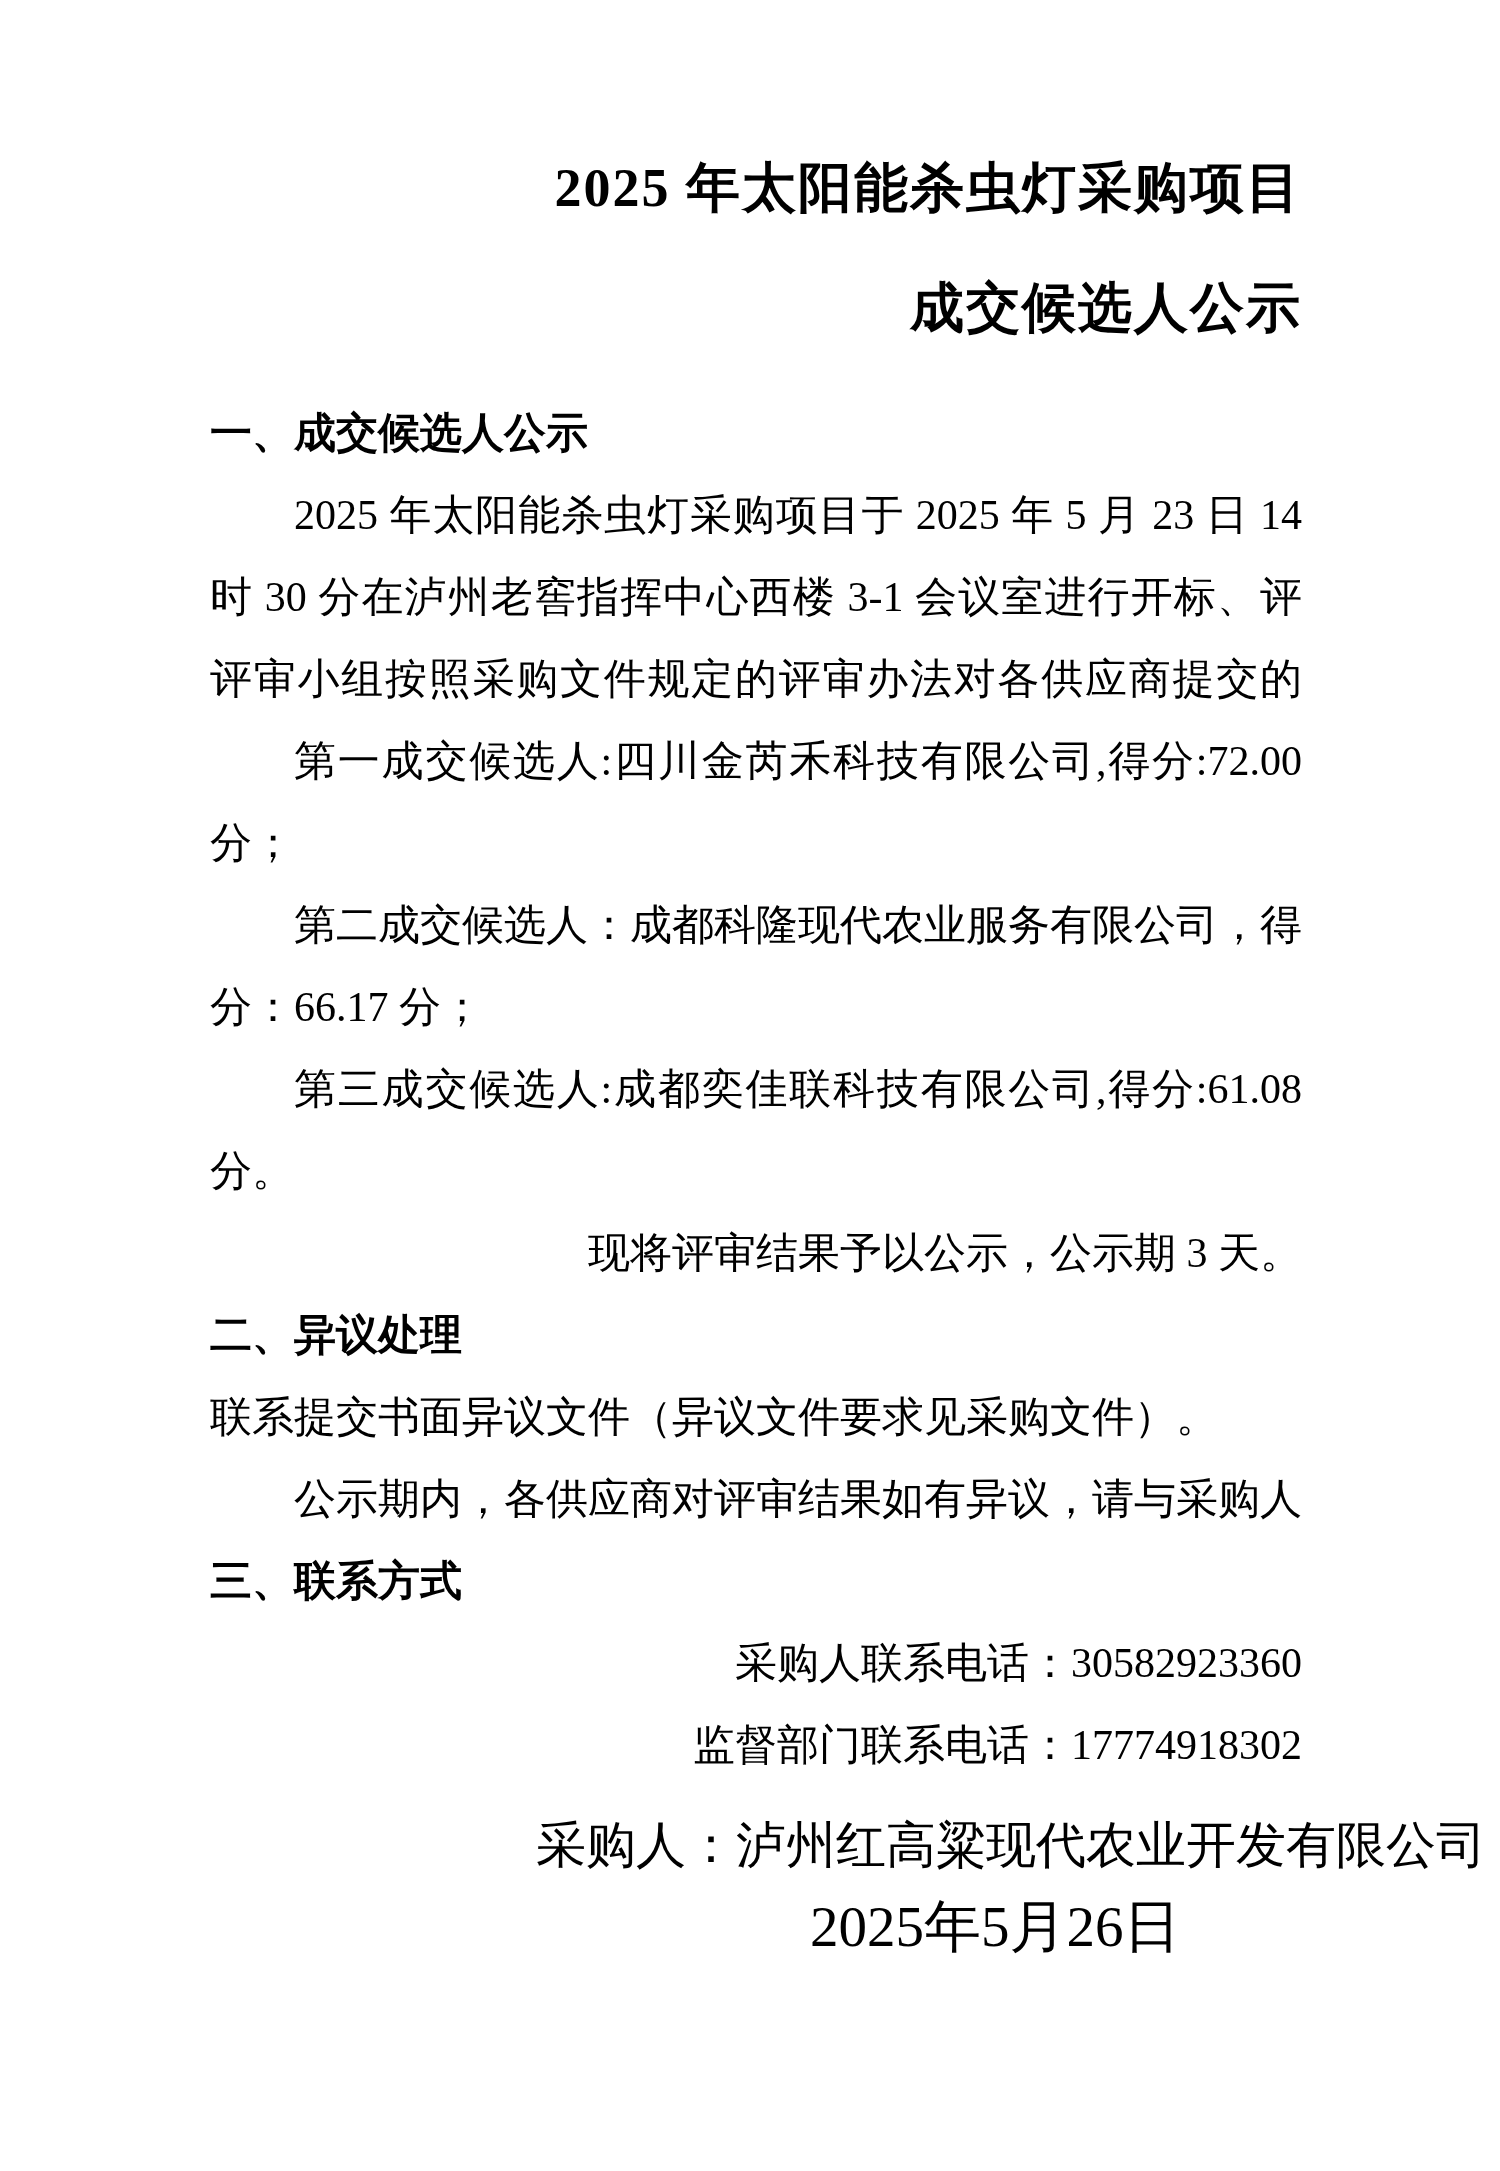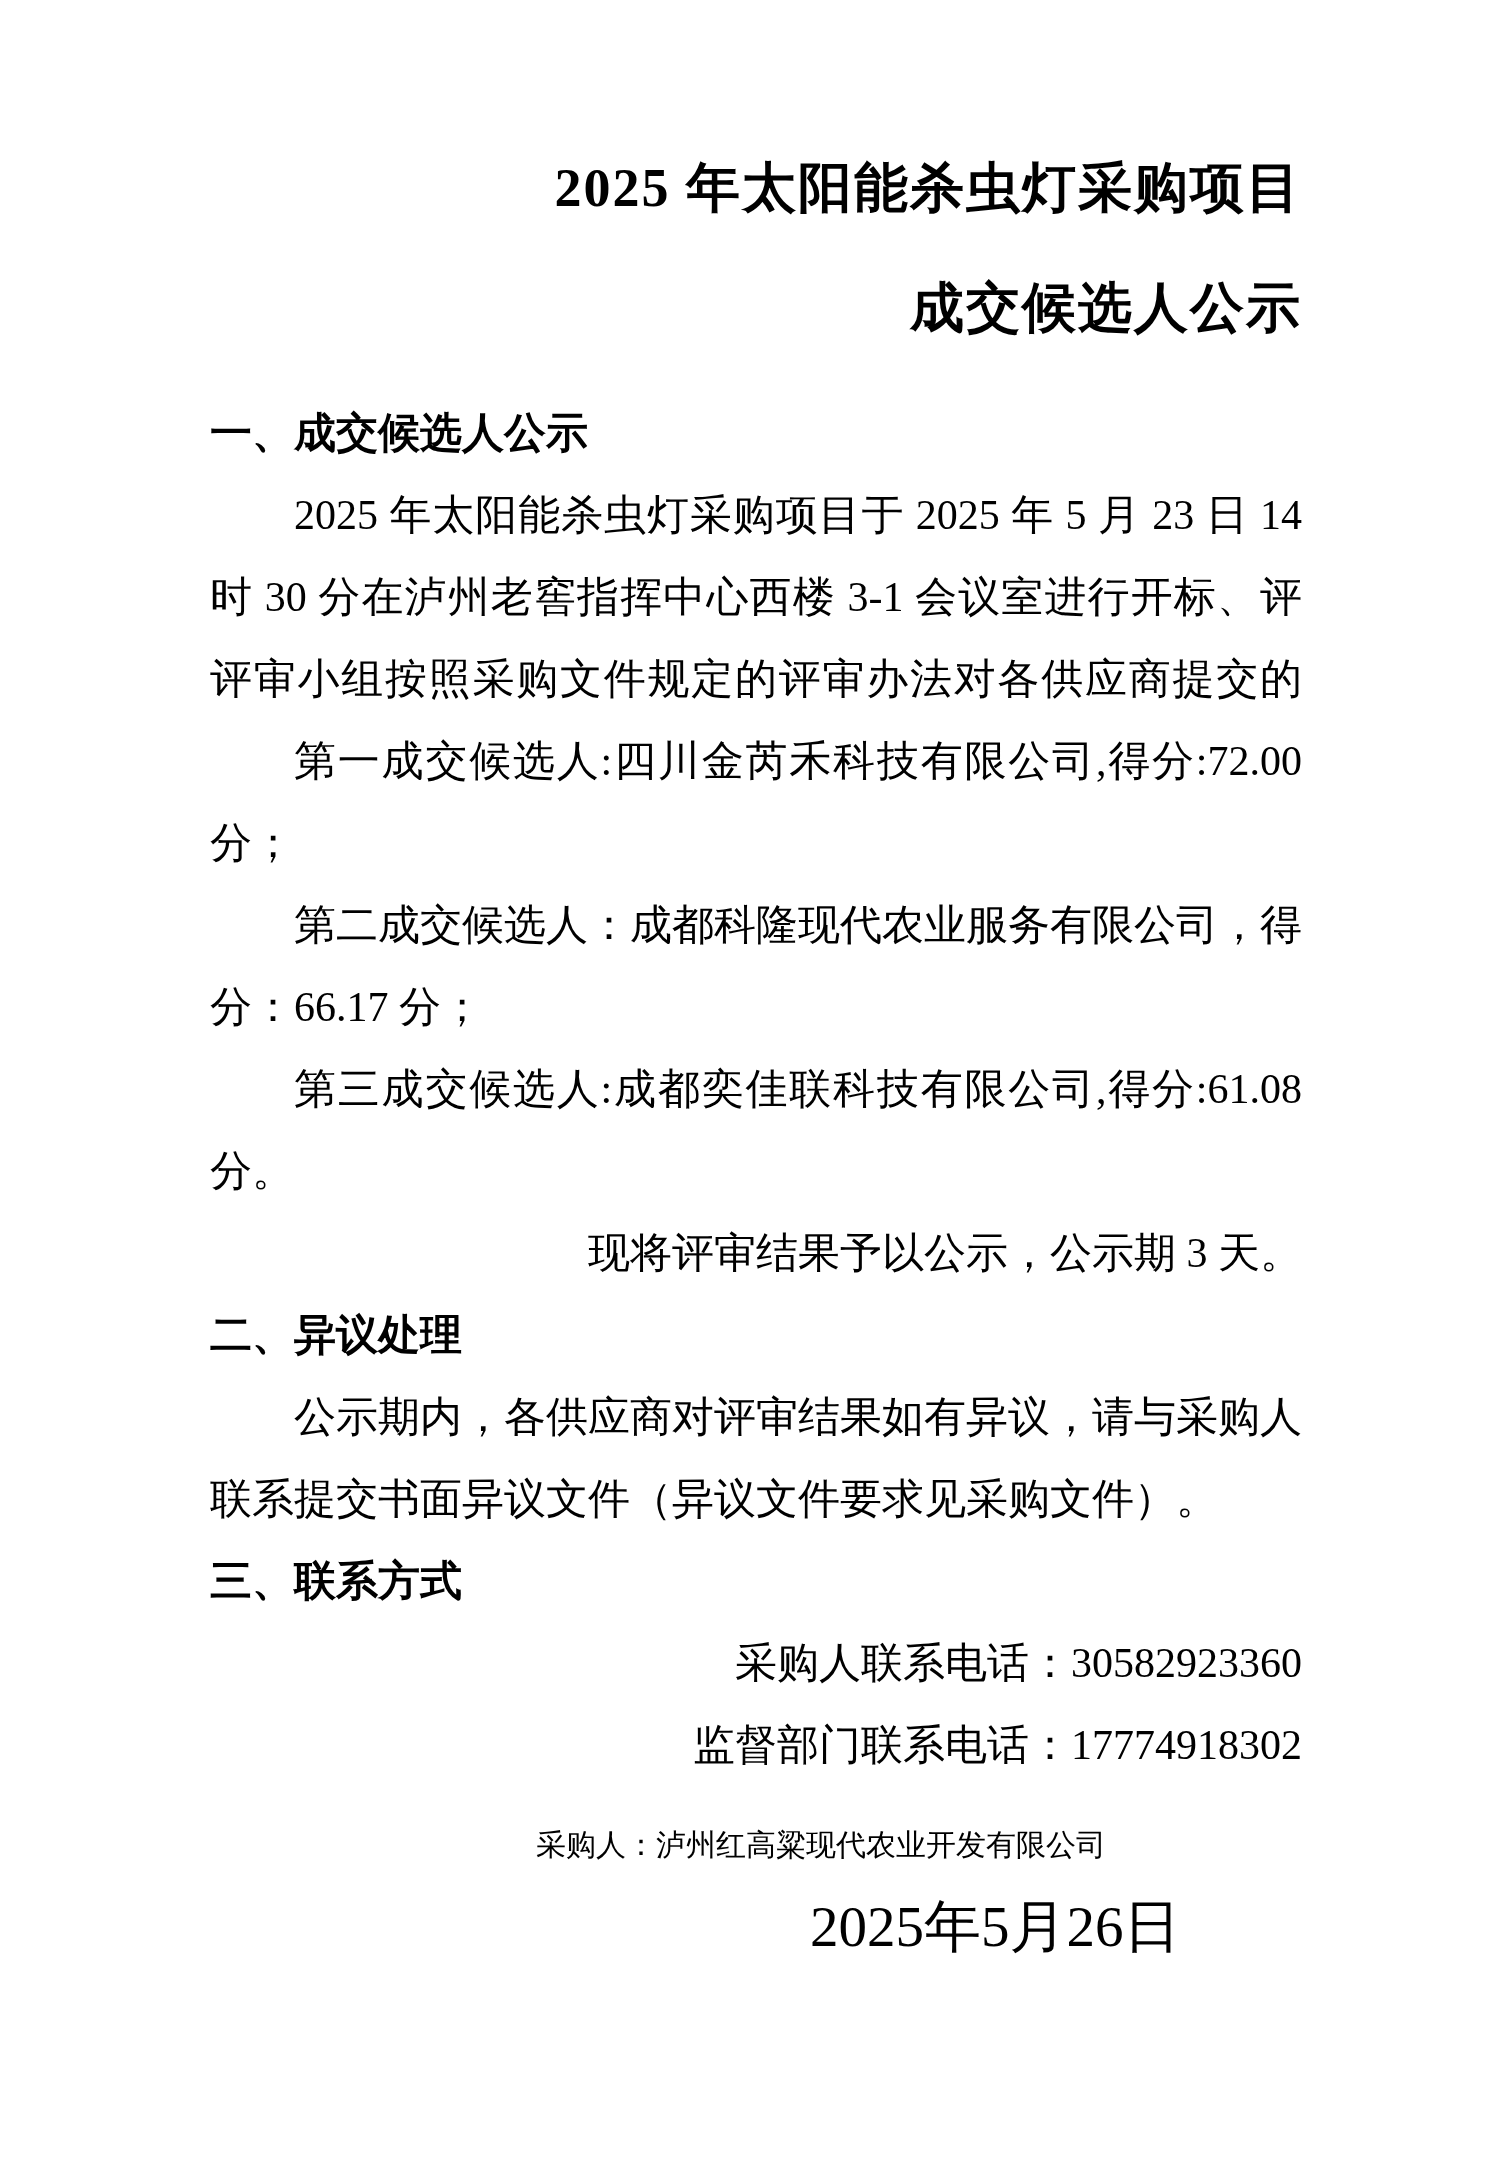--- a/index.html
+++ b/index.html
@@ -44,24 +44,25 @@
     text-align: right;
   }
   .line.justify {
     text-align: justify;
     text-align-last: justify;
   }
   .footer-block {
     margin-top: 18px;
   }
   .sign-line {
-    font-size: 30px;
+    font-size: 50px;
     line-height: 82px;
     margin-left: 326px;
     white-space: nowrap;
+    text-align: center;
   }
   .date-line {
     font-size: 57px;
     line-height: 82px;
     margin-left: 600px;
     white-space: nowrap;
   }
 </style>
 </head>
 <body>
@@ -76,22 +77,22 @@
       <div class="line justify">时 30 分在泸州老窖指挥中心西楼 3-1 会议室进行开标、评审。</div>
       <div class="line justify">评审小组按照采购文件规定的评审办法对各供应商提交的</div>
       <div class="line indent justify">第一成交候选人:四川金芮禾科技有限公司,得分:72.00</div>
       <div class="line">分；</div>
       <div class="line indent justify">第二成交候选人：成都科隆现代农业服务有限公司，得</div>
       <div class="line">分：66.17 分；</div>
       <div class="line indent justify">第三成交候选人:成都奕佳联科技有限公司,得分:61.08</div>
       <div class="line">分。</div>
       <div class="line indent">现将评审结果予以公示，公示期 3 天。</div>
       <div class="line bold">二、异议处理</div>
+      <div class="line">联系提交书面异议文件（异议文件要求见采购文件）。</div>
       <div class="line indent justify">公示期内，各供应商对评审结果如有异议，请与采购人</div>
-      <div class="line">联系提交书面异议文件（异议文件要求见采购文件）。</div>
       <div class="line bold">三、联系方式</div>
       <div class="line indent">采购人联系电话：30582923360</div>
       <div class="line indent">监督部门联系电话：17774918302</div>
     </div>
 
   <div class="footer-block">
     <div class="sign-line">采购人：泸州红高粱现代农业开发有限公司</div>
     <div class="date-line">2025年5月26日</div>
   </div>
 </div>

